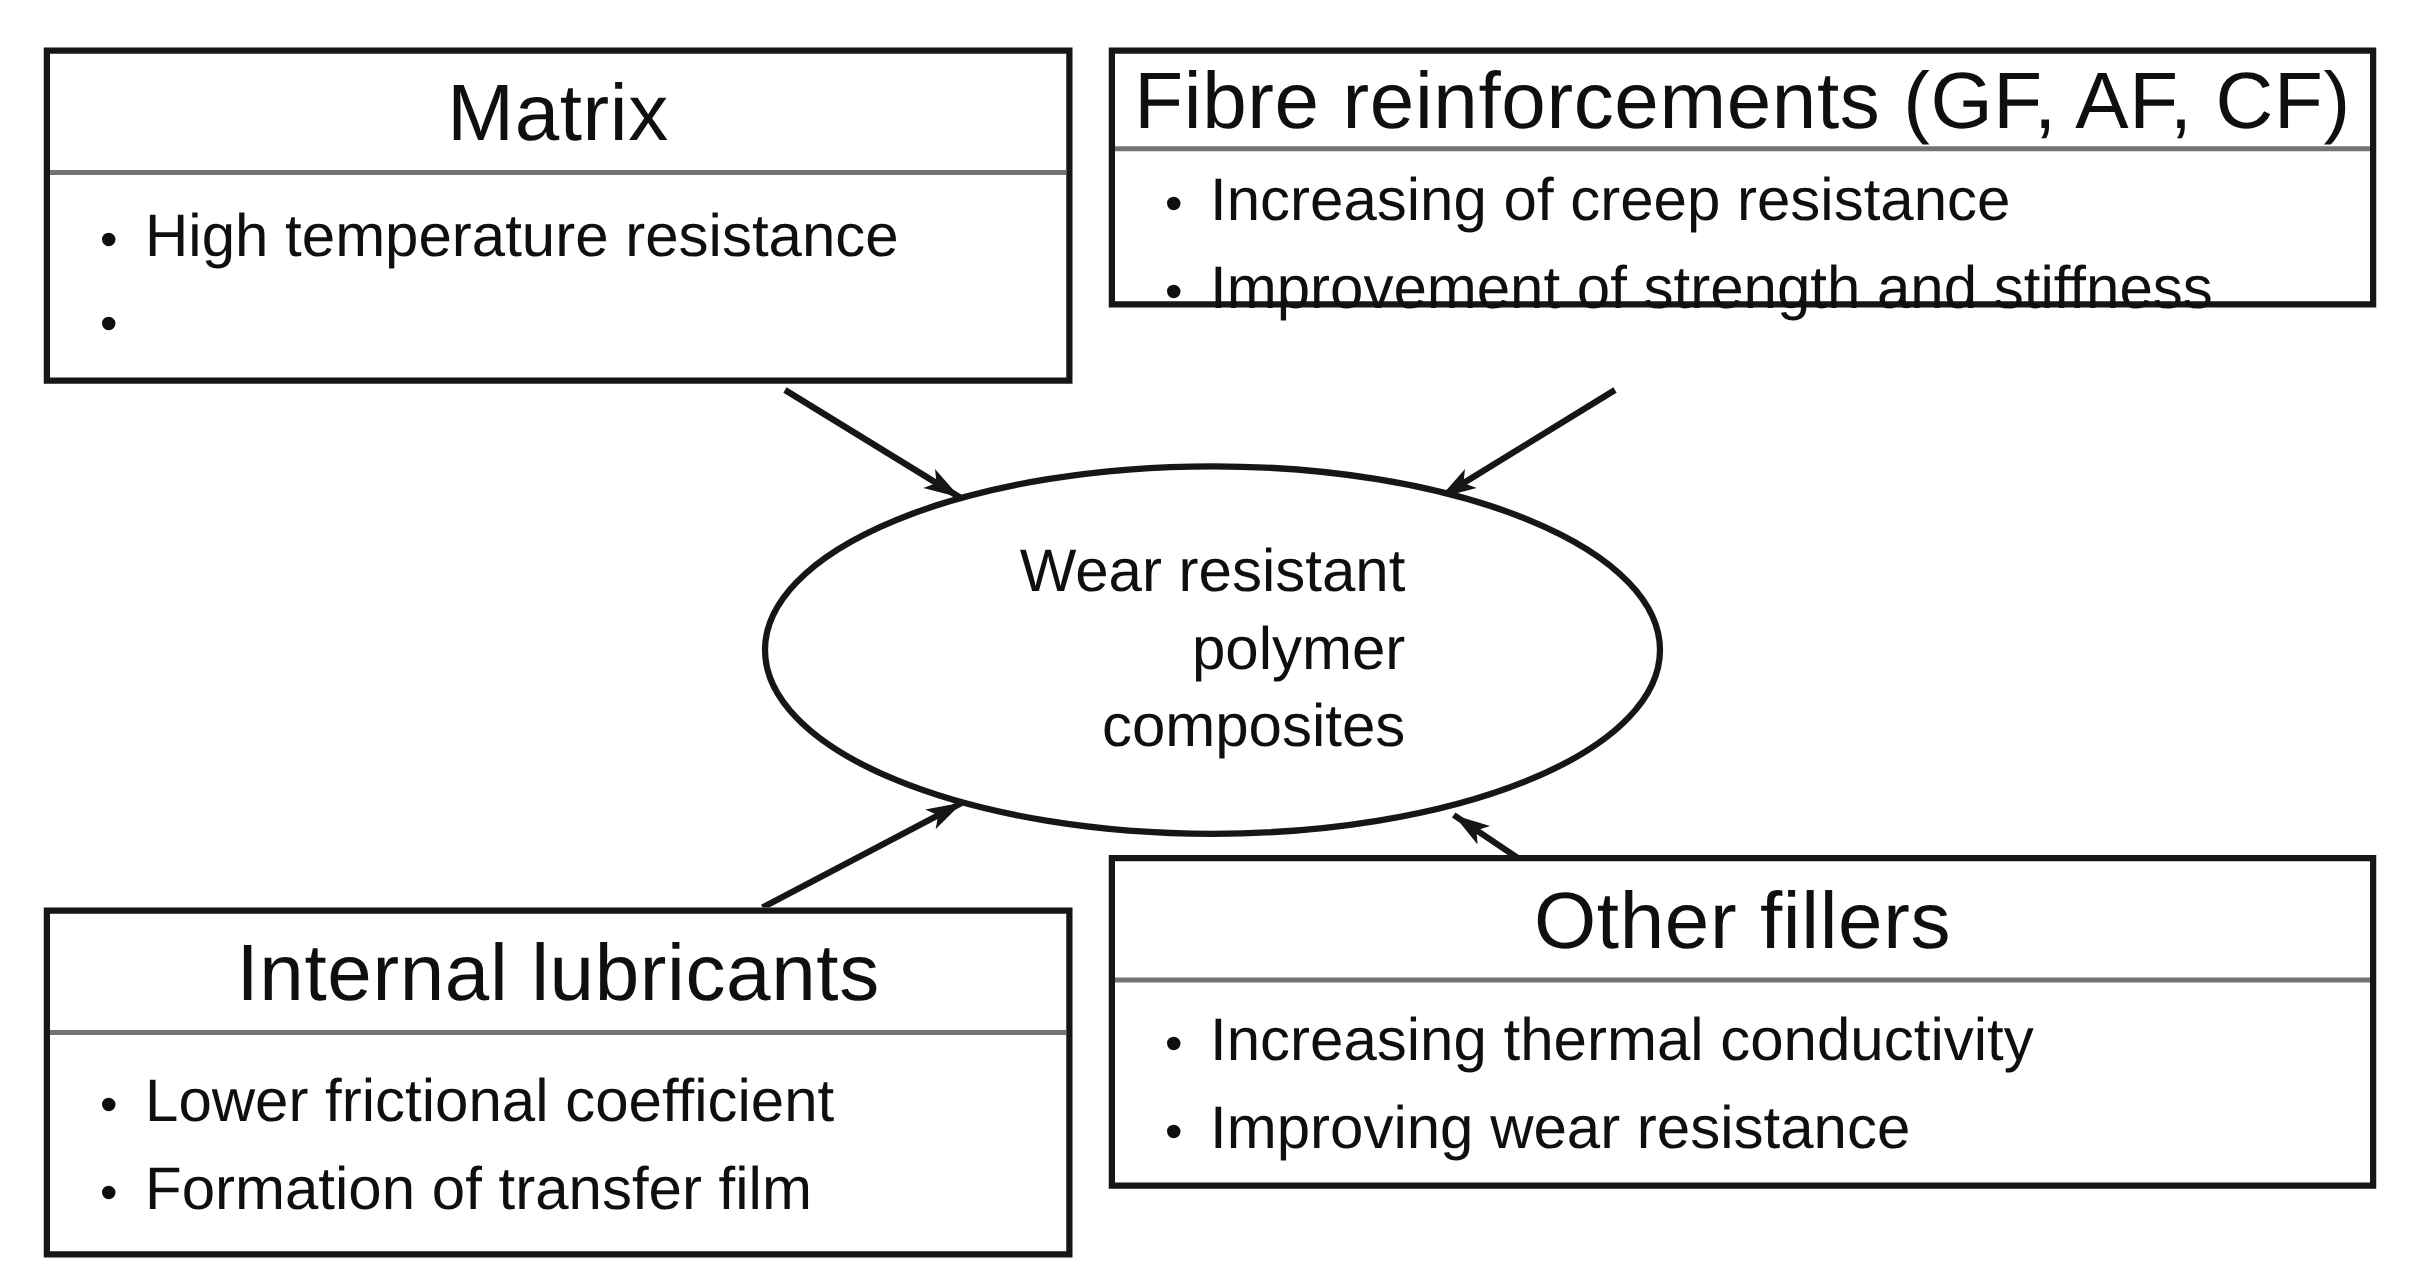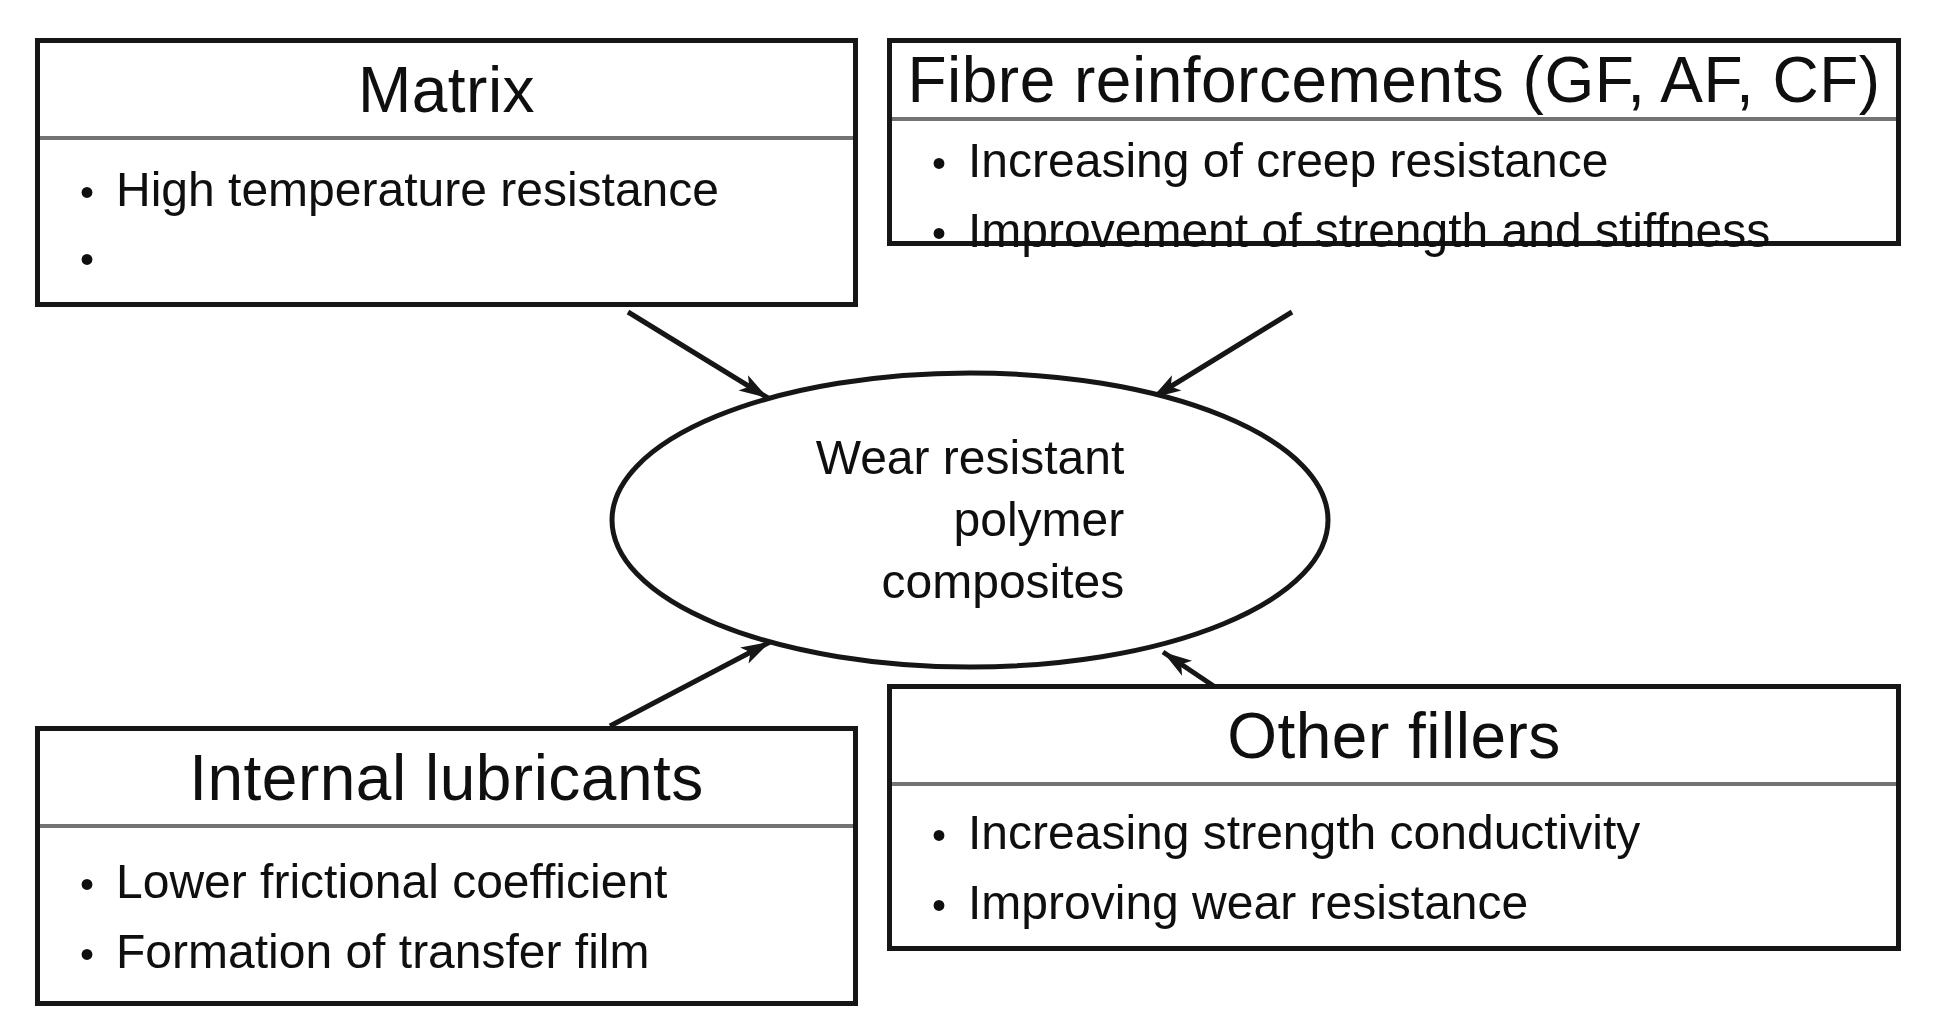--- a/index.html
+++ b/index.html
@@ -148,21 +148,21 @@
         <span>Formation of transfer film</span>
       </div>
     </div>
   </div>
 
   <div class="info-box box-bottom-right">
     <div class="box-header">Other fillers</div>
     <div class="box-body">
       <div class="bullet-row">
         <span class="bullet-glyph">•</span>
-        <span>Increasing strength conductivity</span>
+        <span>Increasing thermal conductivity</span>
       </div>
       <div class="bullet-row">
         <span class="bullet-glyph">•</span>
         <span>Improving wear resistance</span>
       </div>
     </div>
   </div>
 
 </div>
 

